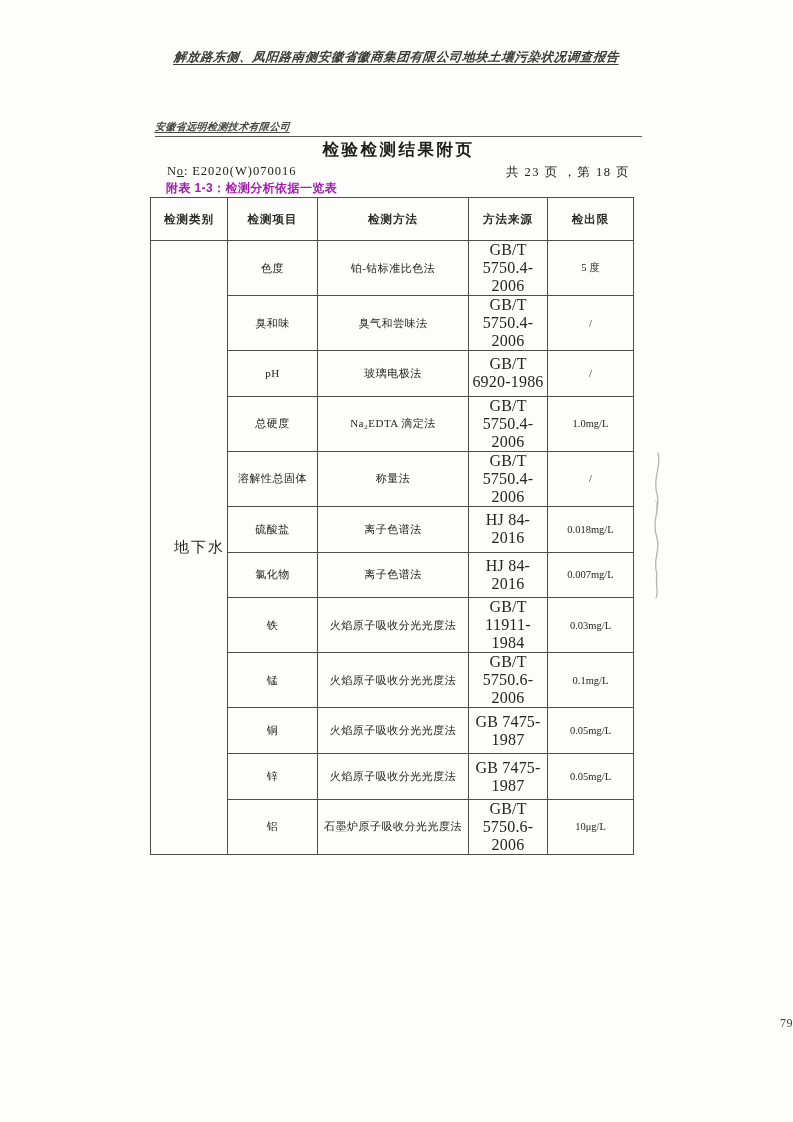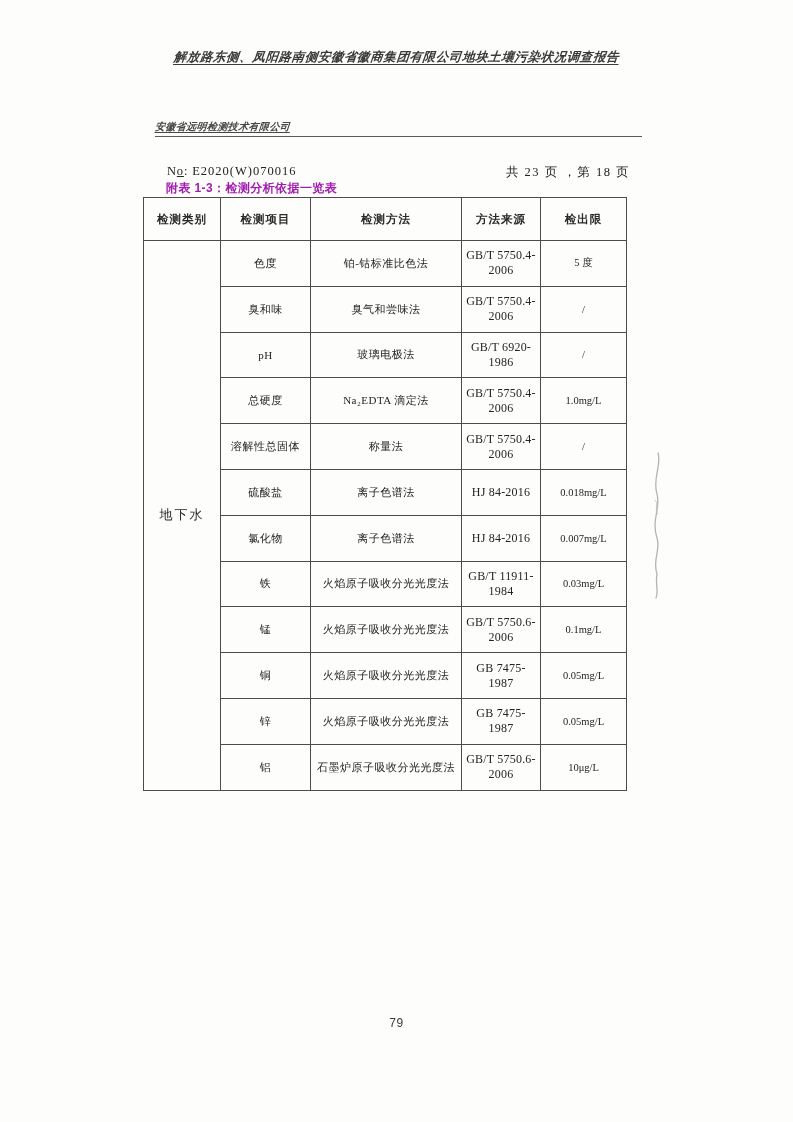--- a/index.html
+++ b/index.html
@@ -49,63 +49,64 @@
     white-space:nowrap;
     text-align:right;
   }
   .table-caption{
     position:absolute;left:166px;top:180px;
     font-family:"Liberation Sans","DejaVu Sans",sans-serif;
     font-size:12px;font-weight:bold;letter-spacing:0.4px;color:#a21caf;
   }
   
   table.basis-table{
-    position:absolute;left:143px;top:197px;width:483px;
+    position:absolute;left:150px;top:197px;width:483px;
     border-collapse:collapse;table-layout:fixed;
     font-size:11px;color:#242424;
     border:1.5px solid #454545;
   }
   .basis-table th,.basis-table td{
     border:1px solid #4c4c4c;
     text-align:center;vertical-align:middle;
     padding:0 2px;
     overflow:hidden;
   }
   .basis-table thead tr{height:43px;}
   .basis-table tbody tr{height:45.8px;}
   .basis-table th{
     font-size:11.5px;font-weight:bold;letter-spacing:1px;color:#2a2a2a;
   }
-  td.cat-cell{ font-size:13px;letter-spacing:2px; }
+  td.cat-cell{ font-size:15px;letter-spacing:2px;text-align:right; }
   td.cell-item{ letter-spacing:0.5px; }
   td.cell-method{ letter-spacing:0.5px; }
-  td.cell-source{ font-size:12px;letter-spacing:0.2px; }
+  td.cell-source{ font-size:16px;letter-spacing:0.2px; }
   td.cell-limit{ font-size:10.5px; }
   
   .artifact{
     position:absolute;left:645px;top:450px;opacity:0.65;
   }
   .page-number{
     position:absolute;top:1016px;left:0;width:100%;
-    text-align:center;
-    font-family:Liberation Sans, sans-serif;
+    text-align:right;
+    font-family:Liberation Serif, serif;
     font-size:12px;color:#3b3b3b;letter-spacing:0.5px;
   }
 </style>
 </head>
 <body>
 
 <div class="page">
 
   <div class="report-title">解放路东侧、凤阳路南侧安徽省徽商集团有限公司地块土壤污染状况调查报告</div>
 
   <div class="company-block">
     <span class="company">安徽省远明检测技术有限公司</span>
   </div>
 
+  <div class="main-title">检验检测结果附页</div>
 
   <div class="doc-no">
     <span>N</span><span class="u">o</span><span>:</span><span class="num">E2020(W)070016</span>
   </div>
 
   <div class="page-info">共 23 页 ，第 18 页</div>
 
   <div class="table-caption">附表 1-3：检测分析依据一览表</div>
 
   <table class="basis-table">

